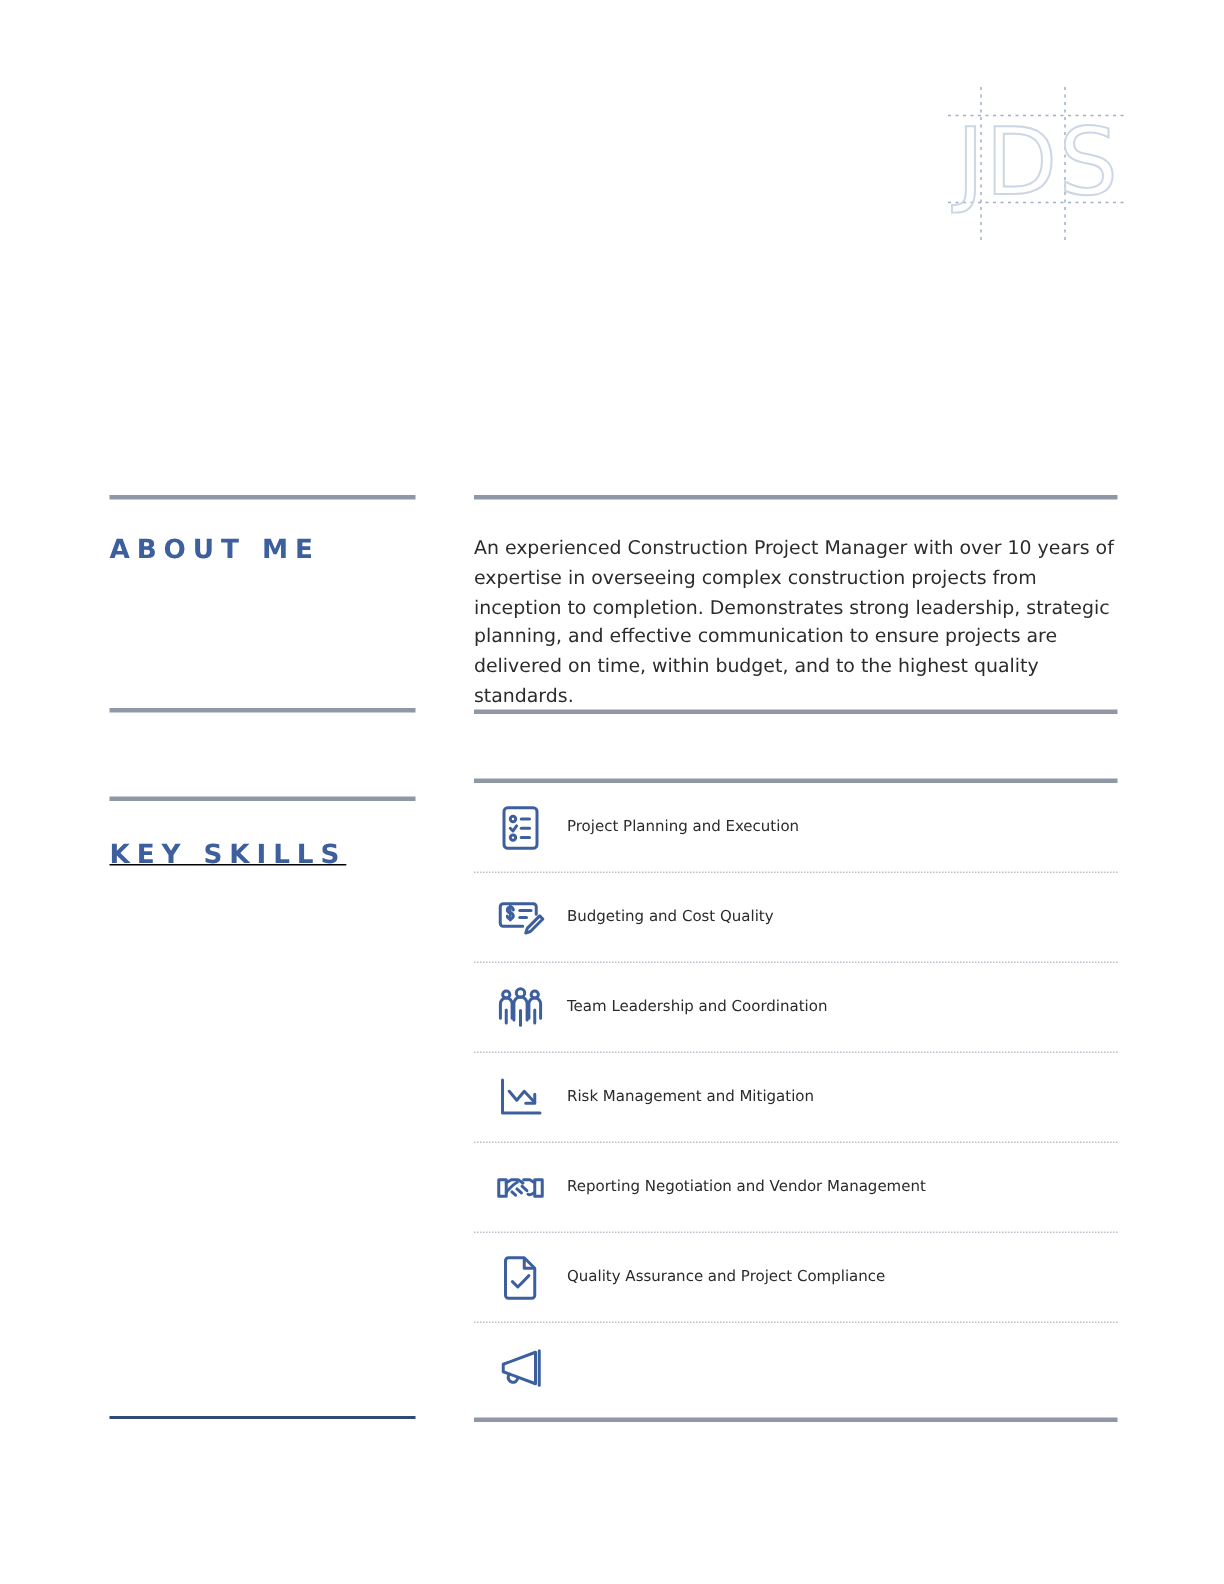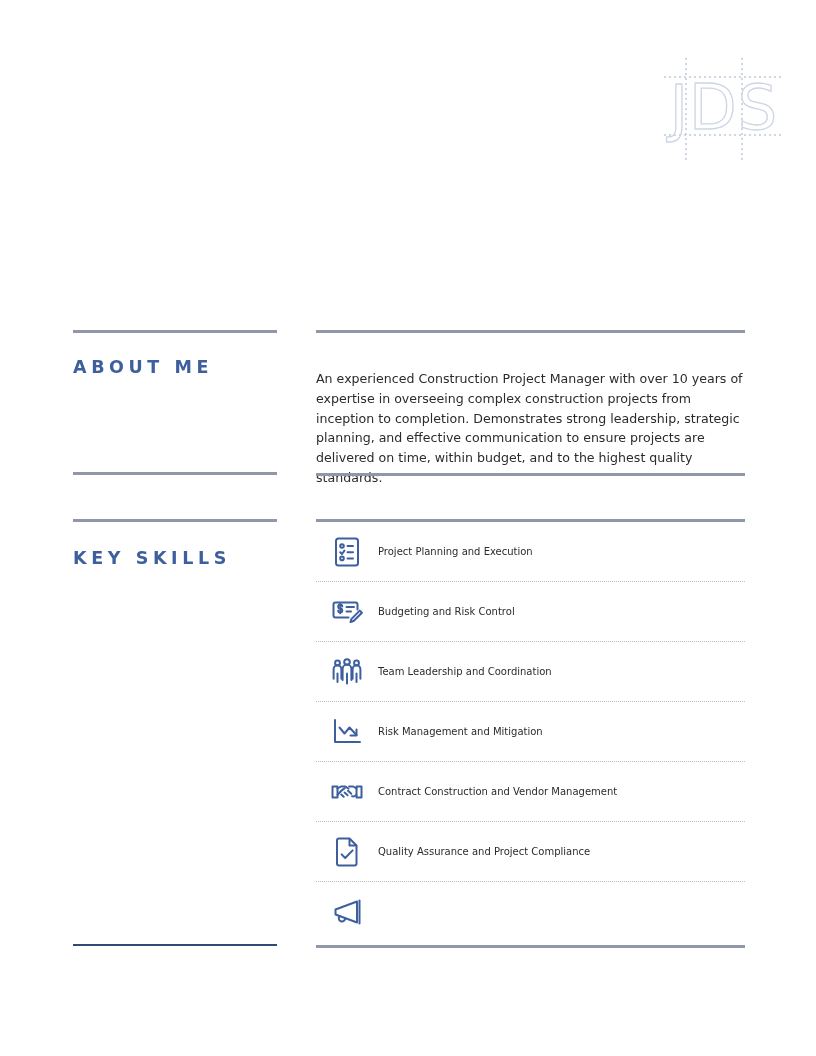--- a/index.html
+++ b/index.html
@@ -12,21 +12,21 @@
 
   body {
     font-family: "DejaVu Sans", sans-serif;
     position: relative;
     overflow: hidden;
   }
 
   
   #logo-block {
     position: absolute;
-    left: 664px;
+    left: 632px;
     top: 58px;
     width: 120px;
     height: 104px;
   }
   #logo-block svg { display: block; }
 
   
   #about-section {
     position: absolute;
     left: 0;
@@ -63,21 +63,21 @@
     letter-spacing: 4.6px;
     color: #3d5f9e;
     margin-top: 24px;
     white-space: nowrap;
   }
 
   #about-text {
     font-size: 12.6px;
     line-height: 19.8px;
     color: #2b2b2b;
-    margin-top: 36px;
+    margin-top: 22px;
   }
 
   
   #skills-section {
     position: absolute;
     left: 0;
     top: 519px;
     width: 816px;
   }
 
@@ -149,21 +149,21 @@
     <p id="about-text">An experienced Construction Project Manager with over 10 years of expertise in overseeing complex construction projects from inception to completion. Demonstrates strong leadership, strategic planning, and effective communication to ensure projects are delivered on time, within budget, and to the highest quality standards.</p>
   </div>
   <div class="col-right" style="top:143px;">
     <div class="rule-gray"></div>
   </div>
 
 </section>
 
 <section id="skills-section">
 
-  <div class="col-left" style="top:0;">
+  <div class="col-left" style="top:12px;text-decoration:underline;">
     <div class="rule-gray"></div>
     <h2 id="skills-heading">KEY SKILLS</h2>
   </div>
   <div class="col-left" style="top:425px;">
     <div class="rule-navy"></div>
   </div>
 
   <div class="col-right" style="top:0;">
     <div class="rule-gray"></div>
 
@@ -188,21 +188,21 @@
         <span class="skill-icon">
           <svg width="34" height="34" viewBox="0 0 34 34" fill="none" stroke="#3d5f9e" stroke-width="2">
             <path d="M27.5 14.5 V9.5 a2 2 0 0 0 -2 -2 H5.5 a2 2 0 0 0 -2 2 v11 a2 2 0 0 0 2 2 h13" stroke-linecap="round" stroke-linejoin="round"></path>
             <path d="M12.2 11.6 a2 2 0 1 0 -2 2 a2 2 0 1 1 -2 2" stroke-linecap="round"></path>
             <line x1="10.2" y1="8.8" x2="10.2" y2="18.5" stroke-linecap="round" stroke-width="1.7"></line>
             <line x1="16.5" y1="12" x2="24" y2="12" stroke-linecap="round"></line>
             <line x1="16.5" y1="16.6" x2="21" y2="16.6" stroke-linecap="round"></line>
             <path d="M29.8 15.6 l2.1 2.1 -8.3 8.3 -3.1 1 1 -3.1 z" stroke-linejoin="round"></path>
           </svg>
         </span>
-        <span class="skill-label">Budgeting and Risk Control</span>
+        <span class="skill-label">Budgeting and Cost Quality</span>
       </li>
 
       <li class="skill-row">
         <span class="skill-icon">
           <svg width="34" height="34" viewBox="0 0 34 34" fill="none" stroke="#3d5f9e" stroke-width="2">
             <circle cx="7.5" cy="8" r="2.4"></circle>
             <circle cx="17" cy="7" r="2.8"></circle>
             <circle cx="26.5" cy="8" r="2.4"></circle>
             <path d="M3.6 14.2 a3.9 3.9 0 0 1 7.8 0 v9.6 M3.6 14.2 v9.6" stroke-linecap="round"></path>
             <line x1="7.5" y1="18.4" x2="7.5" y2="27" stroke-linecap="round"></line>
@@ -231,21 +231,21 @@
           <svg width="34" height="34" viewBox="0 0 34 34" fill="none" stroke="#3d5f9e" stroke-width="2">
             <path d="M2.5 11.5 h5 v11 h-5 z" stroke-linejoin="round"></path>
             <path d="M31.5 11.5 h-5 v11 h5 z" stroke-linejoin="round"></path>
             <path d="M7.5 13.5 l3.4 -2 h4.6 l3.1 2.2" stroke-linecap="round" stroke-linejoin="round"></path>
             <path d="M26.5 13.5 l-3.3 -2 h-4.1" stroke-linecap="round" stroke-linejoin="round"></path>
             <path d="M11.3 19.6 l2.4 2.2 M14.6 17.6 l3 2.7 M18 15.8 l3.3 3" stroke-linecap="round"></path>
             <path d="M7.6 19.8 c2.1 -2.6 5.4 -5.6 7.2 -6.6" stroke-linecap="round"></path>
             <path d="M26.4 20 c-1.6 1.2 -3.1 1.9 -4.4 1.2" stroke-linecap="round"></path>
           </svg>
         </span>
-        <span class="skill-label">Contract Construction and Vendor Management</span>
+        <span class="skill-label">Reporting Negotiation and Vendor Management</span>
       </li>
 
       <li class="skill-row">
         <span class="skill-icon">
           <svg width="34" height="34" viewBox="0 0 34 34" fill="none" stroke="#3d5f9e" stroke-width="2">
             <path d="M7 5.5 a2 2 0 0 1 2 -2 h10.5 l7 7 v18 a2 2 0 0 1 -2 2 h-15.5 a2 2 0 0 1 -2 -2 z" stroke-linejoin="round"></path>
             <polyline points="19.5,3.5 19.5,10.5 26.5,10.5" stroke-linejoin="round"></polyline>
             <polyline points="11.6,19.4 15.2,23 22.6,15.4" stroke-linecap="round" stroke-linejoin="round"></polyline>
           </svg>
         </span>

